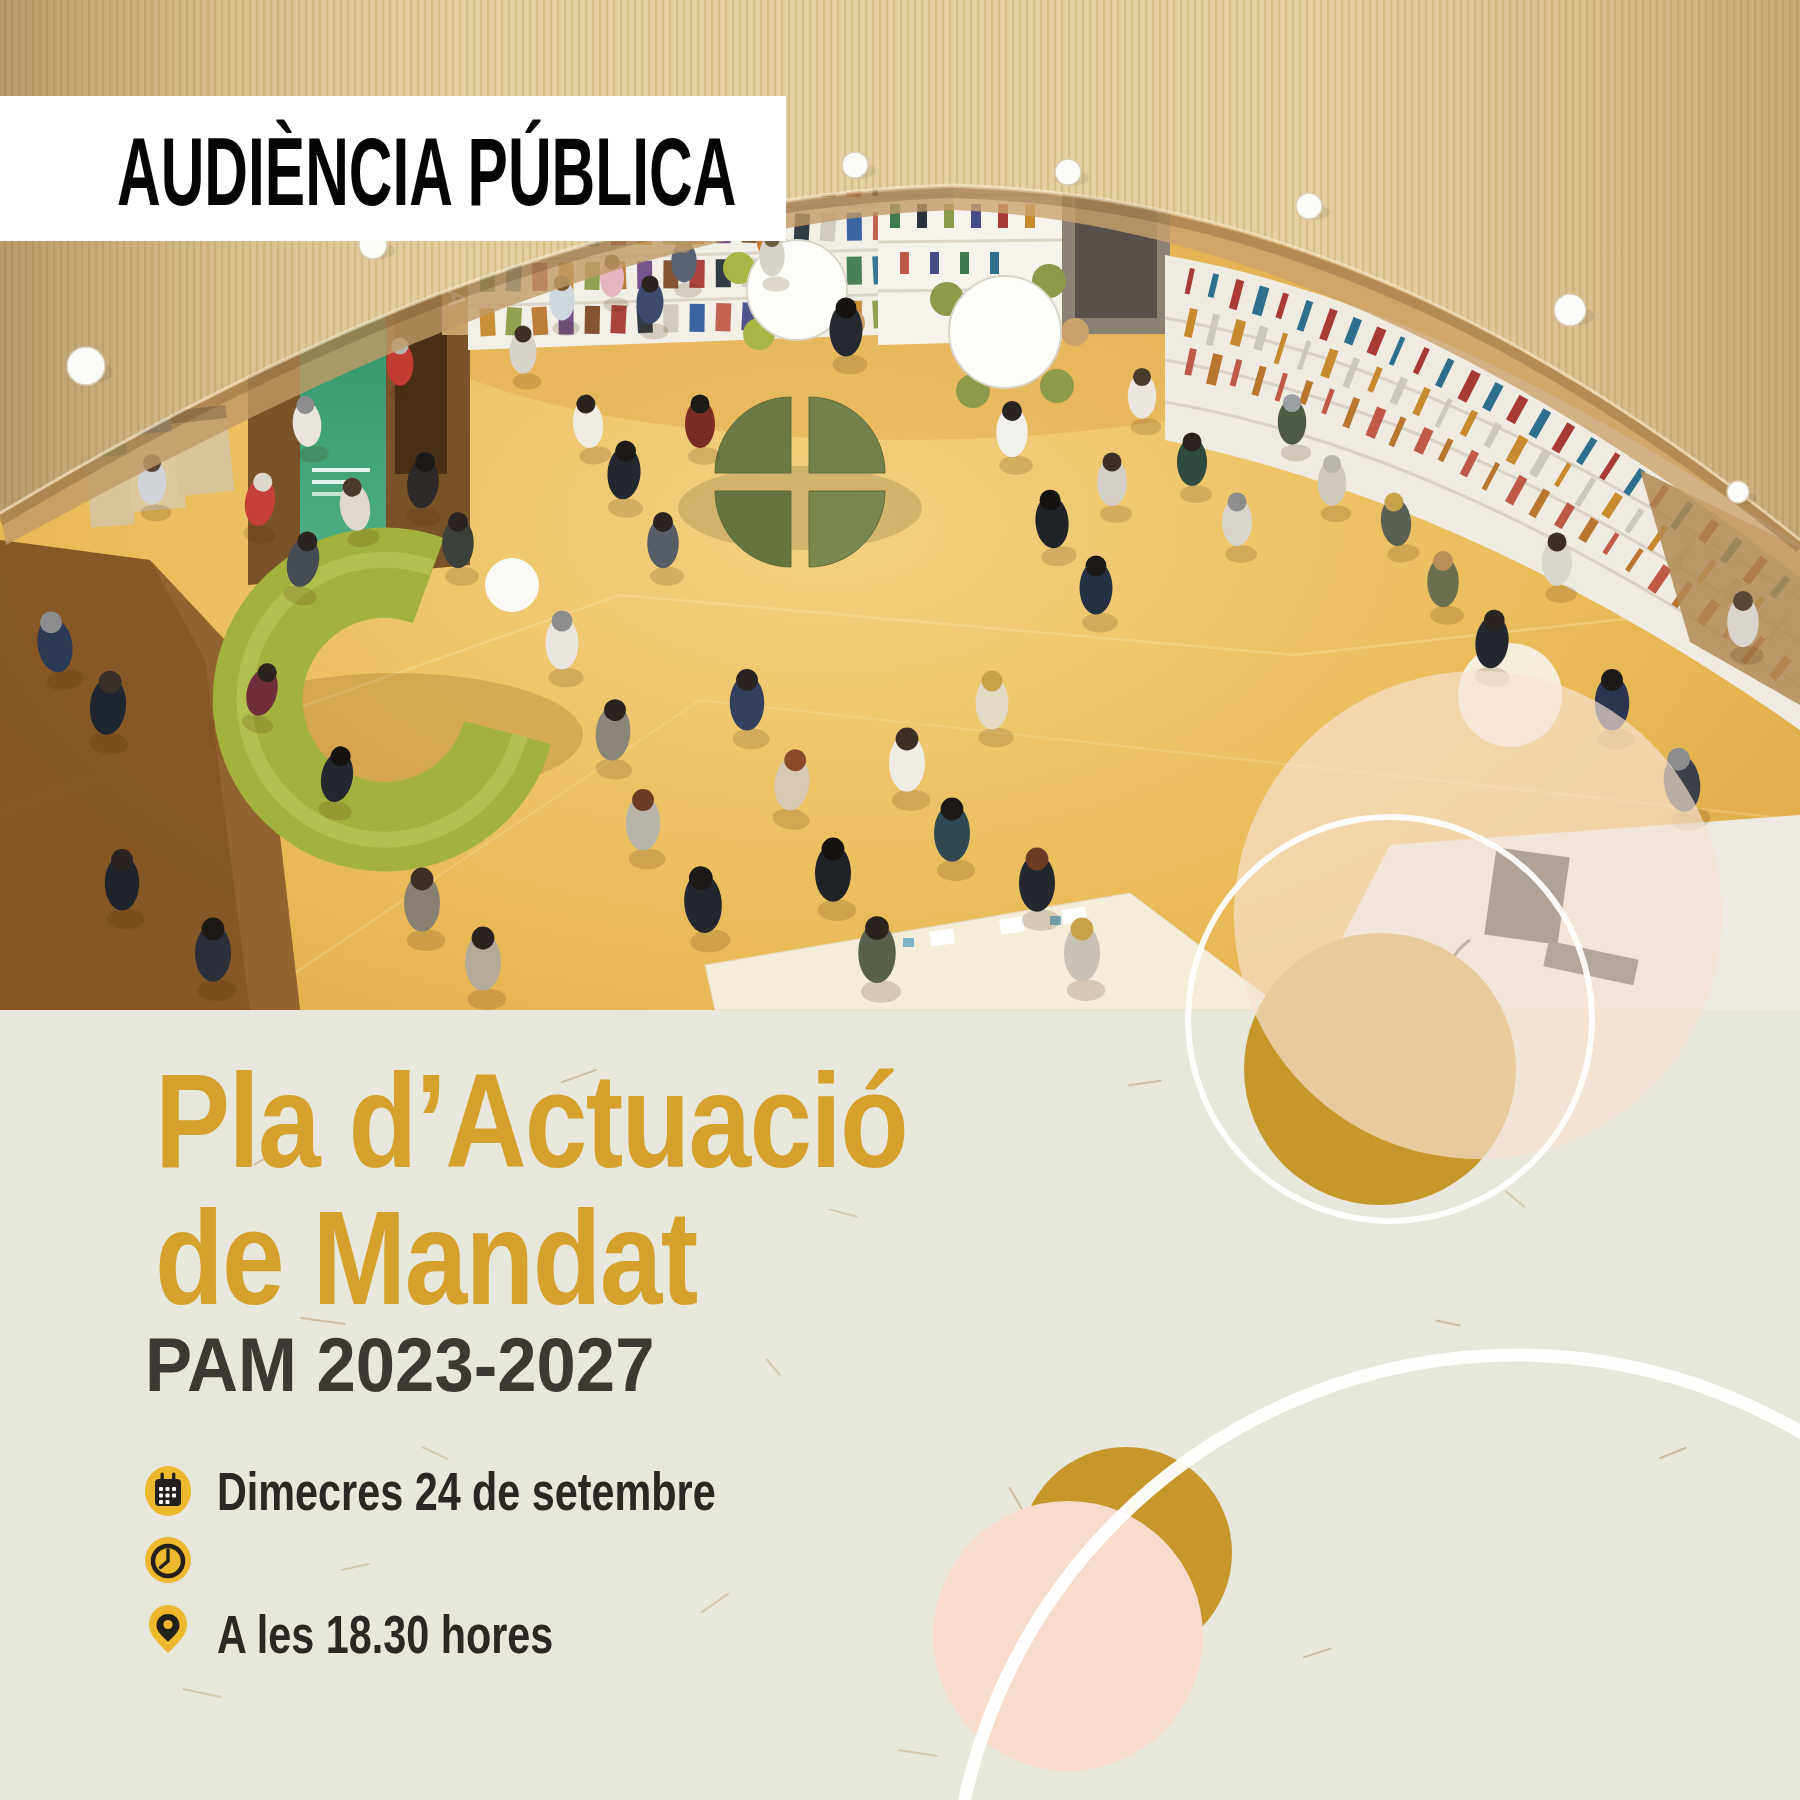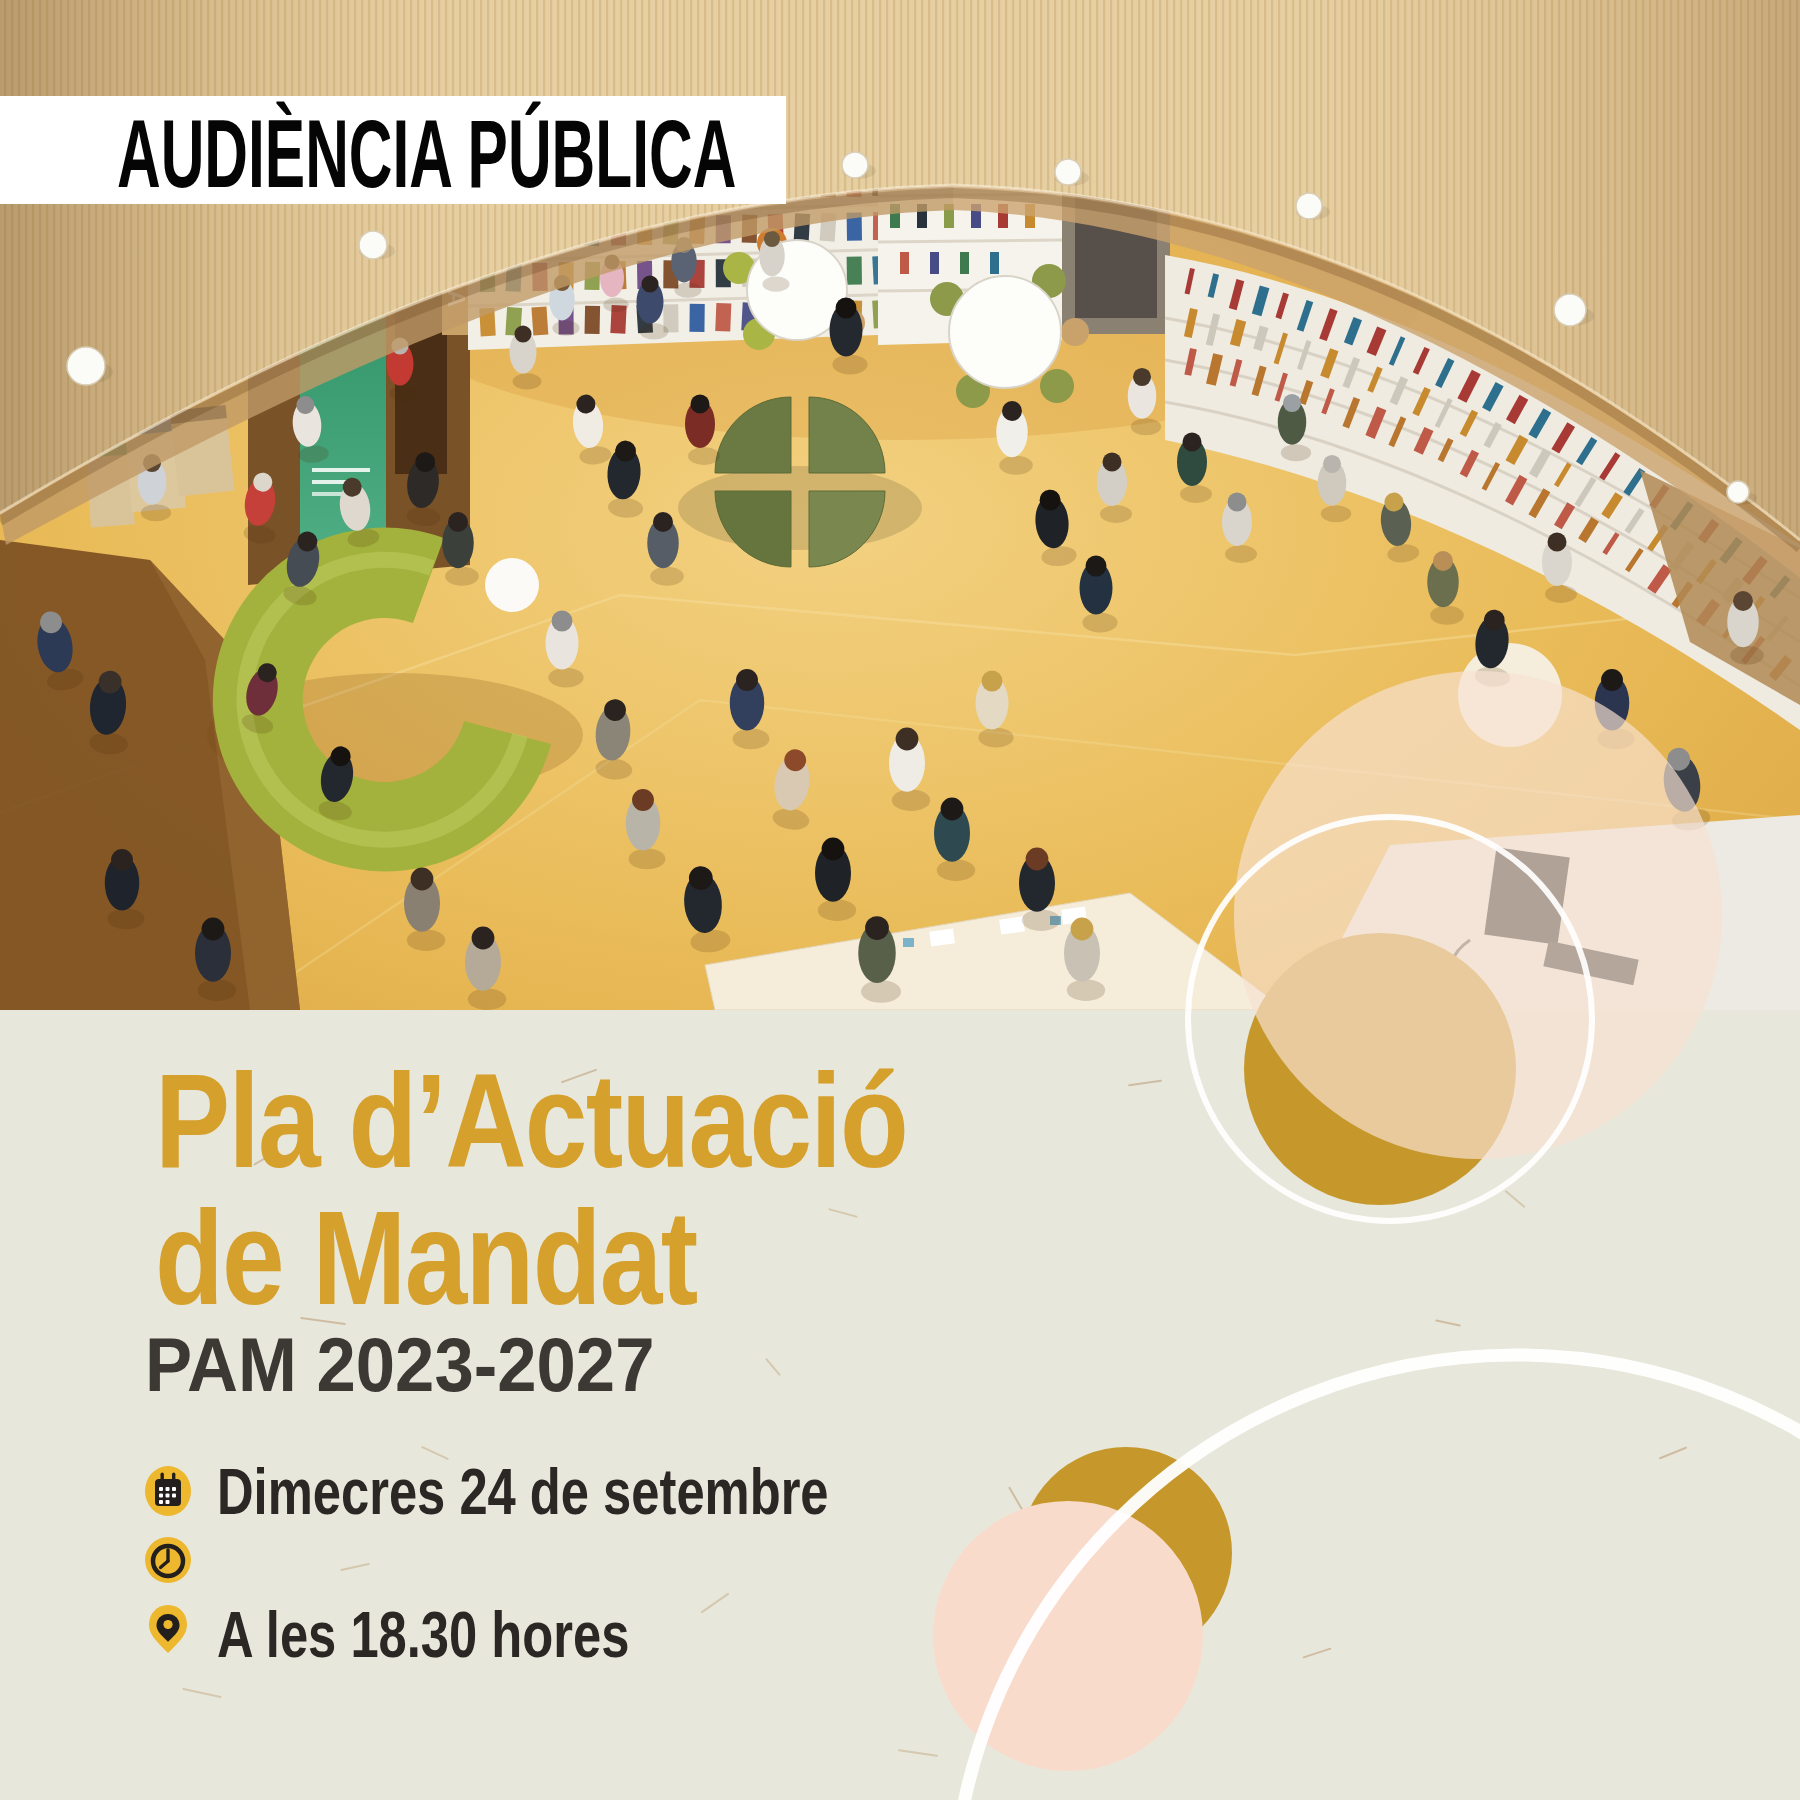--- a/index.html
+++ b/index.html
@@ -11,36 +11,36 @@
   
   .bottom{position:absolute;left:0;top:1010px;width:1800px;height:790px;background:var(--bg-bottom,#e8e7db);}
   .fiber{position:absolute;height:2px;border-radius:2px;opacity:.55;}
   
   .decor{position:absolute;left:0;top:0;width:1800px;height:1800px;pointer-events:none;}
   .deco-gold{fill:var(--deco-gold,#c6982c);}
   .deco-pink{fill:var(--deco-pink,#f9dbcb);}
   .deco-cream{fill:var(--deco-cream,#f8e2d1);fill-opacity:.68;}
   .deco-ring{fill:none;stroke:#ffffff;}
   
-  .banner{position:absolute;left:0;top:96px;width:786px;height:108px;background:var(--badge-bg,#fff);
+  .banner{position:absolute;left:0;top:96px;width:786px;height:145px;background:var(--badge-bg,#fff);
           display:flex;align-items:center;}
   .banner span{display:inline-block;margin-left:117px;padding-top:7px;font-size:96px;font-weight:900;
           letter-spacing:0px;color:var(--badge-text,#050505);white-space:nowrap;
           transform:scaleX(.63);transform-origin:0 50%;}
   
   .title{position:absolute;left:143px;top:1040px;margin:12px;font-size:134px;line-height:137px;
          font-weight:bold;color:var(--gold,#d5a02b);letter-spacing:-2px;}
   .title span{display:block;transform:scaleX(.84);transform-origin:0 50%;white-space:nowrap;}
   .subtitle{position:absolute;left:145px;top:1325px;font-size:76px;line-height:80px;font-weight:bold;
          color:var(--subtitle-text,#3c3834);text-align:right;}
   .subtitle span{display:inline-block;transform:scaleX(.93);transform-origin:0 50%;white-space:nowrap;}
   
   .rowicon{position:absolute;left:144px;width:48px;}
   .rowtext{position:absolute;left:217px;font-weight:bold;color:var(--body-text,#2b2724);
-           font-size:65px;line-height:47px;}
+           font-size:53px;line-height:47px;}
   .rowtext span{display:block;transform:scaleX(.78);transform-origin:0 50%;white-space:nowrap;}
   .note{position:absolute;left:215px;font-size:44px;line-height:46px;font-weight:normal;
         color:var(--body-text,#2b2724);}
   .note span{display:block;transform:scaleX(.75);transform-origin:0 50%;white-space:nowrap;}
 </style>
 </head>
 <body>
 
 <div class="stage" style="--gold: #D5A02B; --icon-gold: #EDB72E; --deco-gold: #C6982C; --deco-pink: #F9DBCB; --deco-cream: #F8E2D1; --bg-bottom: #E8E7DB; --badge-bg: #FFFFFF; --badge-text: #050505; --subtitle-text: #3C3834; --body-text: #2B2724;">
 

